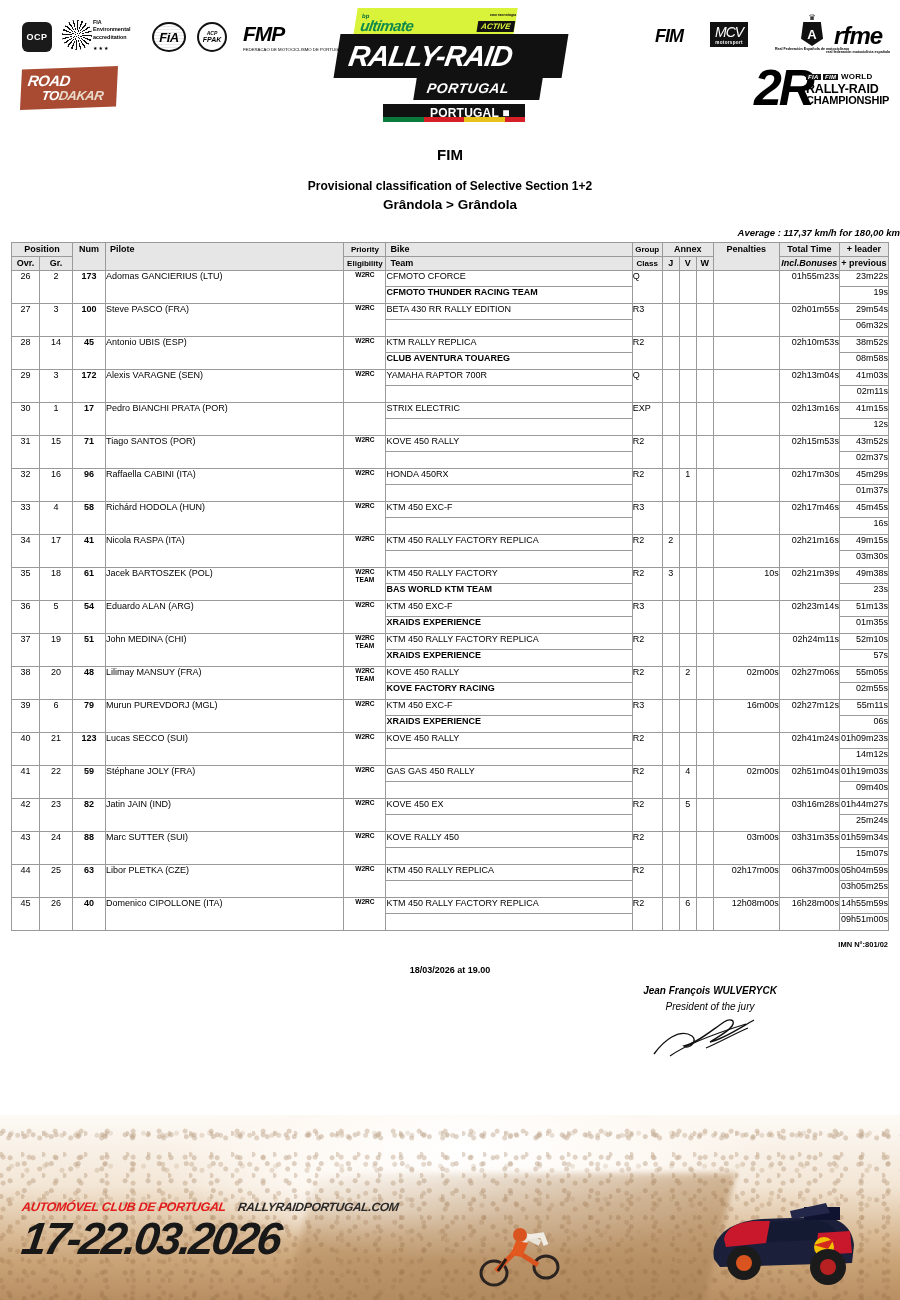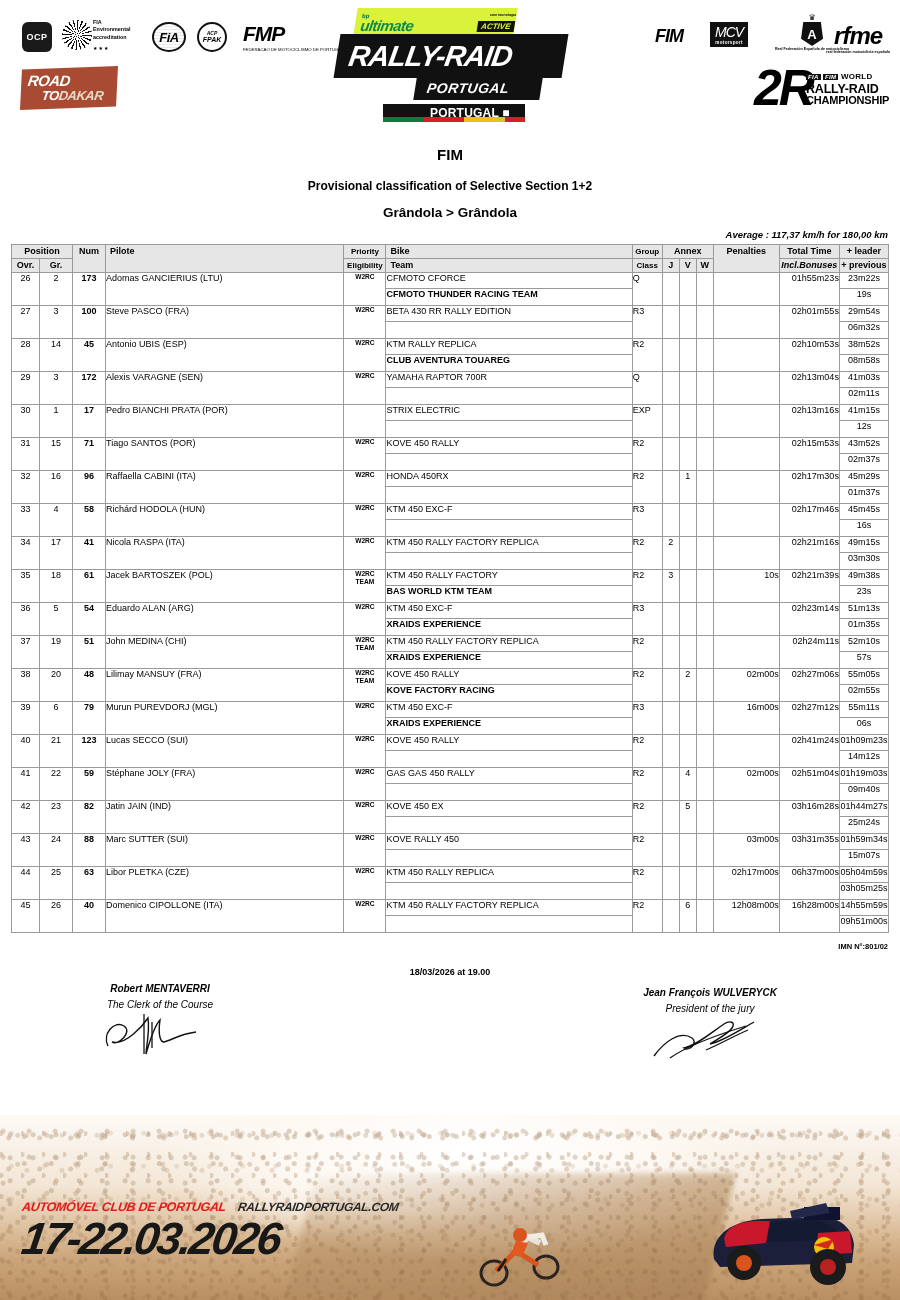--- a/index.html
+++ b/index.html
@@ -121,25 +121,25 @@
   .w2rc-logo .lines { position:absolute; left:58px; top:5px; line-height:11.5px; }
   .w2rc-logo .l0 { font-size:8px; font-weight:bold; letter-spacing:.3px; }
   .w2rc-logo .l0 .fiab { background:#111;color:#fff;padding:0 2px;font-size:6px;font-style:italic;}
   .w2rc-logo .l1 { font-size:12.5px; font-weight:bold; letter-spacing:-.2px; }
   .w2rc-logo .l2 { font-size:11px; font-weight:bold; letter-spacing:-.2px; }
 
   
   .titles { text-align:center; }
   .t-fim { font-size:15px; font-weight:bold; margin-top:14px; }
   .t-main { font-size:12px; font-weight:bold; margin-top:16px; }
-  .t-sub  { font-size:13.5px; font-weight:bold; margin-top:12px; }
+  .t-sub  { font-size:13.5px; font-weight:bold; margin-top:4px; }
   .t-len  { font-size:13.5px; font-weight:bold; margin-top:4px; }
 
   .avg { text-align:right; font-size:9.5px; font-weight:bold; font-style:italic;
-         padding-right:12px; margin-top:9px; }
+         margin-top:15px; }
 
   
   table.cls { border-collapse:collapse; width:878px; margin:4px auto 0 auto;
               table-layout:fixed; }
   table.cls th, table.cls td { border:1px solid #9a9a9a; padding:0; vertical-align:top; }
   thead th { background:#e6e6e6; font-size:9px; font-weight:bold; text-align:center;
              height:14px; line-height:13px; }
   thead th.l { text-align:left; padding-left:4px; }
   thead th.small { font-size:8px; }
   thead th.ital { font-style:italic; font-weight:bold; }
@@ -152,21 +152,21 @@
   .c-ovr, .c-gr { text-align:center; }
   .c-num { text-align:center; font-weight:bold; }
   .c-pilote { padding-left:5px; }
   .c-prio { text-align:center; font-size:6.6px; font-weight:bold; line-height:7.5px; }
   .c-bike { padding-left:4px; }
   .c-team { padding-left:4px; font-weight:bold; }
   .c-grp { padding-left:3px; }
   .c-annex { text-align:center; }
   .c-pen { text-align:right; padding-right:6px; }
   .c-tt { text-align:right; padding-right:6px; }
-  .c-gap { text-align:center; padding-right:6px; }
+  .c-gap { text-align:right; padding-right:6px; }
 
   
   .imn { text-align:right; font-size:7.5px; font-weight:bold; padding-right:12px; margin-top:9px; }
   .stamp { text-align:center; font-size:9px; font-weight:bold; margin-top:16px; }
   .signs { position:relative; height:96px; margin-top:6px; }
   .sign { position:absolute; text-align:center; width:260px; }
   .sign .nm { font-size:10px; font-weight:bold; font-style:italic; }
   .sign .rl { font-size:10px; font-style:italic; margin-top:5px; }
   .sign svg { display:block; margin:2px auto 0 auto; }
 
@@ -806,28 +806,20 @@
         <td class="c-team"></td>
         <td class="c-gap">09h51m00s</td>
       </tr>
     </tbody>
 </table>
 
 <div class="imn">IMN N°:801/02</div>
 <div class="stamp">18/03/2026 at 19.00</div>
 
 <div class="signs">
-  <div class="sign" style="left:30px; top:0;">
-    <div class="nm">Robert  MENTAVERRI</div>
-    <div class="rl">The Clerk of the Course</div>
-    <svg width="120" height="44" viewBox="0 0 120 44">
-      <path d="M8 34 C2 22 14 8 24 14 C33 20 18 34 12 30 C26 34 44 12 48 6 C50 20 46 36 46 42 C50 28 56 12 60 8 C58 22 60 30 64 30 C72 28 80 22 96 20" fill="none" stroke="#111" stroke-width="1.4"></path>
-      <path d="M44 2 L44 42 M52 10 L52 36" fill="none" stroke="#111" stroke-width="1.3"></path>
-    </svg>
-  </div>
   <div class="sign" style="left:580px; top:4px;">
     <div class="nm">Jean François WULVERYCK</div>
     <div class="rl">President of the jury</div>
     <svg width="120" height="44" viewBox="0 0 120 44">
       <path d="M4 40 C14 26 30 14 42 22 C48 26 40 36 34 32 C46 30 62 16 74 8 C80 4 86 6 82 12 C78 18 66 24 60 28 C72 26 90 14 104 6" fill="none" stroke="#111" stroke-width="1.4"></path>
       <path d="M20 42 C40 28 70 18 96 10 M56 34 C70 28 84 20 98 14" fill="none" stroke="#111" stroke-width="1.2"></path>
     </svg>
   </div>
 </div>
 

